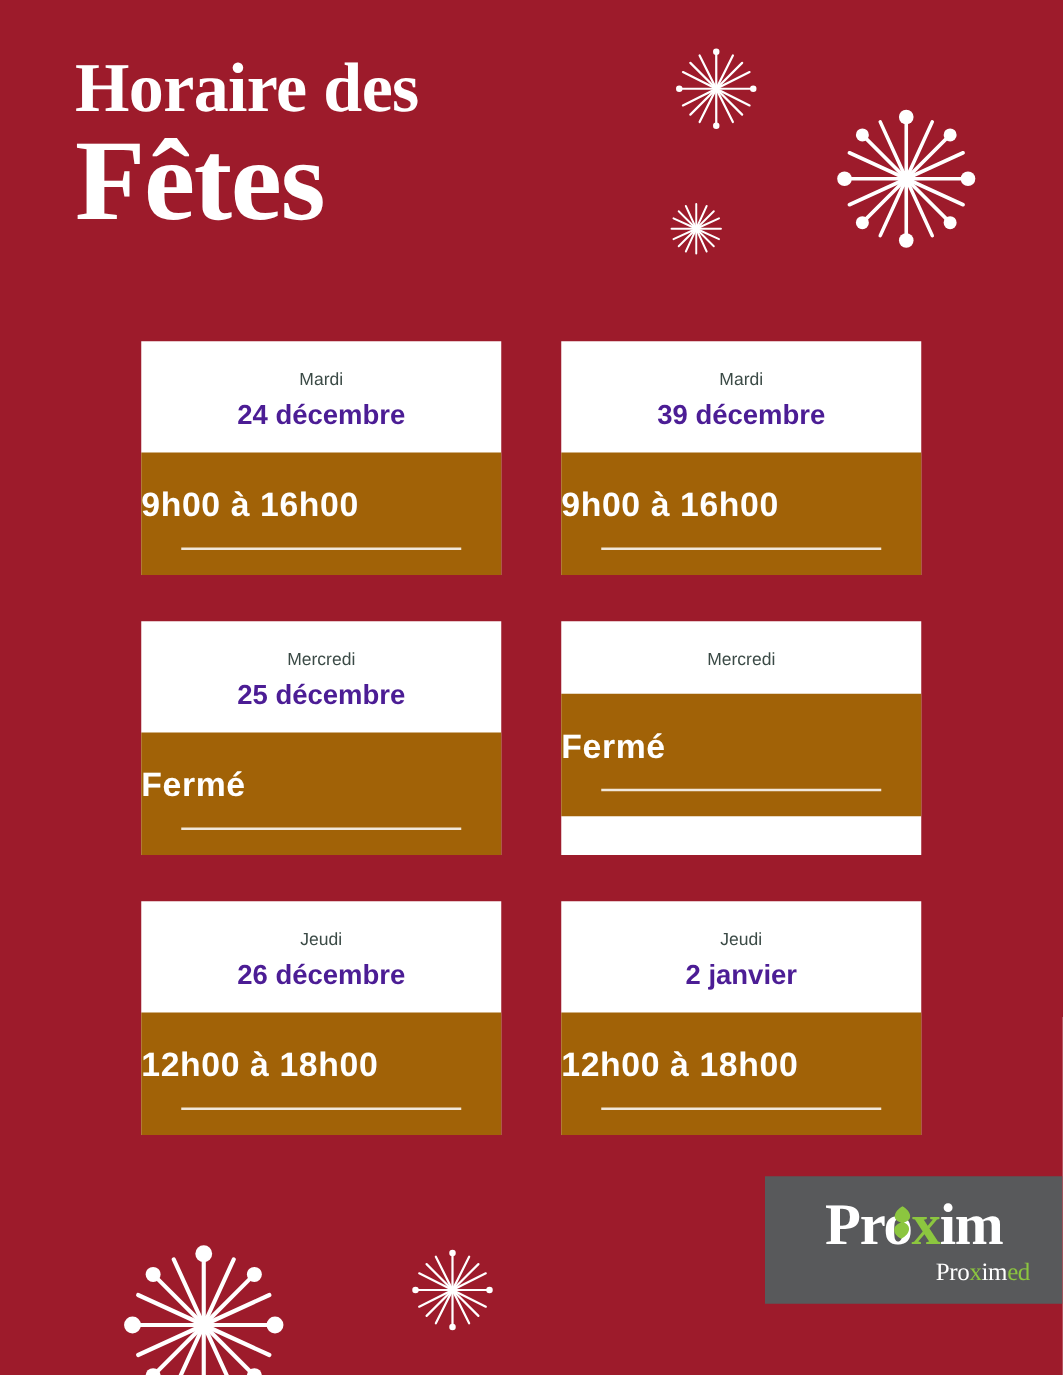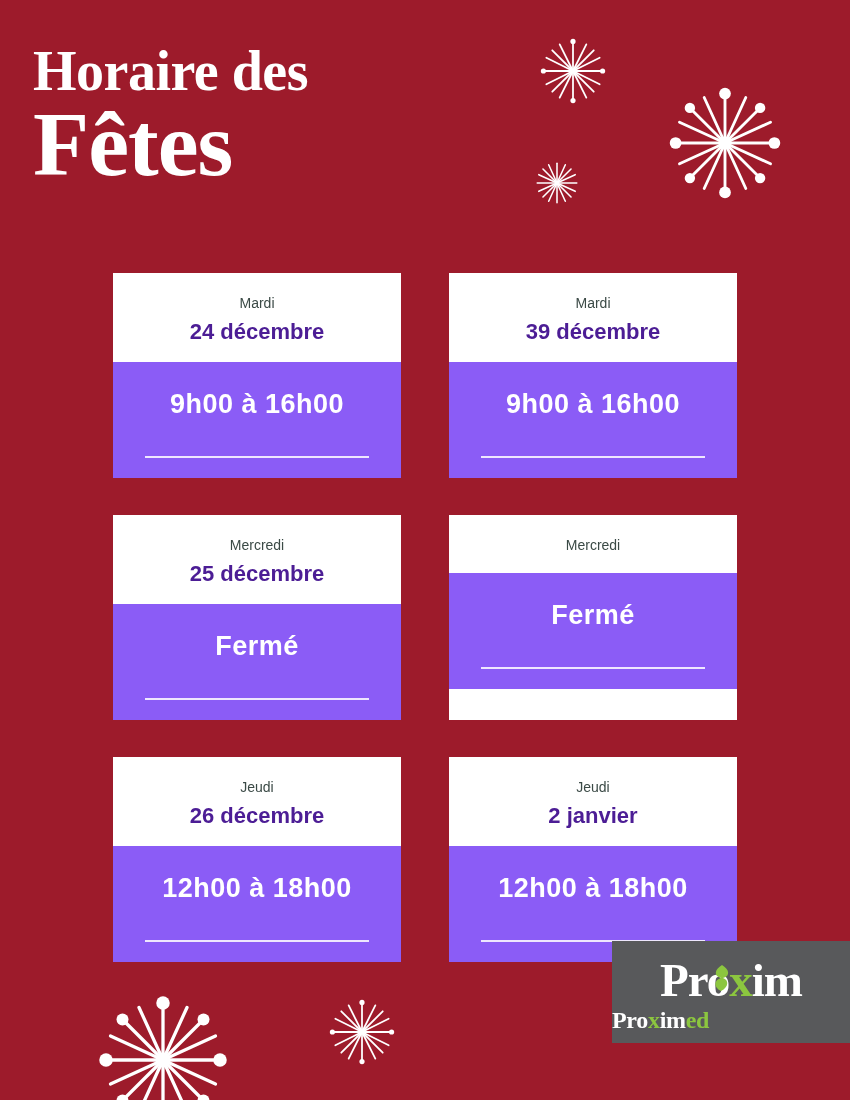--- a/index.html
+++ b/index.html
@@ -16,21 +16,21 @@
   .poster {
     position: relative;
     width: 850px;
     height: 1100px;
     background: #9d1b2b;
     overflow: hidden;
   }
   
   .title-block {
     position: absolute;
-    left: 33px;
+    left: 60px;
     top: 42px;
     color: #ffffff;
   }
   .title-line1 {
     font-family: "Liberation Serif", serif;
     font-weight: bold;
     font-size: 56px;
     line-height: 58px;
     letter-spacing: -0.5px;
   }
@@ -77,24 +77,24 @@
     font-weight: bold;
     color: #4c1d95;
     line-height: 28px;
     margin-top: 3px;
   }
   .card-date sup {
     font-size: 13px;
     vertical-align: super;
   }
   .card-bottom {
-    background: #8b5cf6;
-    height: 116px;
+    background: #a16207;
+    height: 98px;
     position: relative;
-    text-align: center;
+    text-align: left;
   }
   .card-hours {
     color: #ffffff;
     font-size: 27px;
     font-weight: bold;
     letter-spacing: 0.5px;
     padding-top: 26px;
     line-height: 32px;
   }
   .card-rule {
@@ -121,23 +121,23 @@
     font-family: "Liberation Serif", serif;
     font-weight: bold;
     font-size: 47px;
     line-height: 50px;
     text-align: center;
     padding-top: 14px;
     letter-spacing: -1px;
   }
   .logo-sub {
     font-family: "Liberation Serif", serif;
-    font-weight: bold;
-    font-size: 24px;
-    text-align: left;
+    font-weight: normal;
+    font-size: 20px;
+    text-align: right;
     padding-right: 26px;
     margin-top: 2px;
     letter-spacing: -0.3px;
   }
   .logo-x {
     color: #8cc63f;
   }
   .logo-ed {
     color: #8cc63f;
   }

